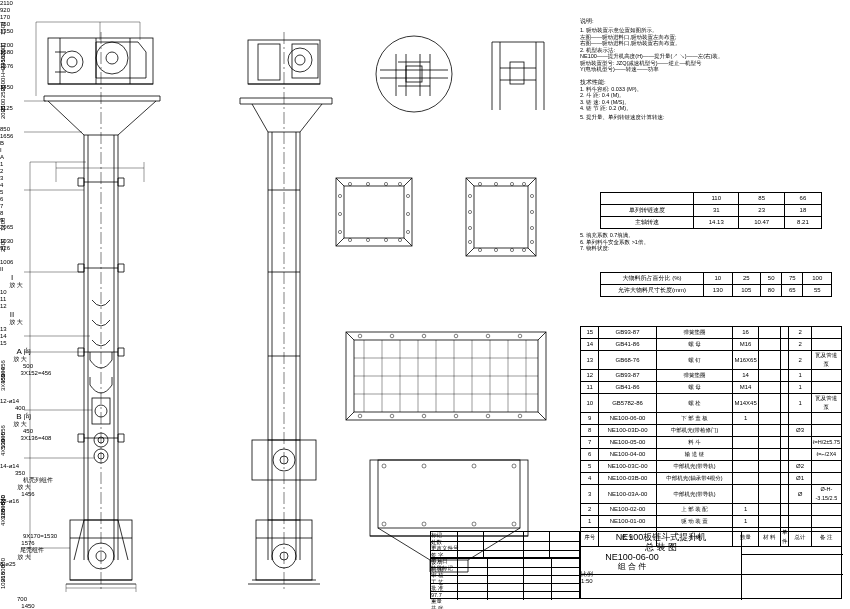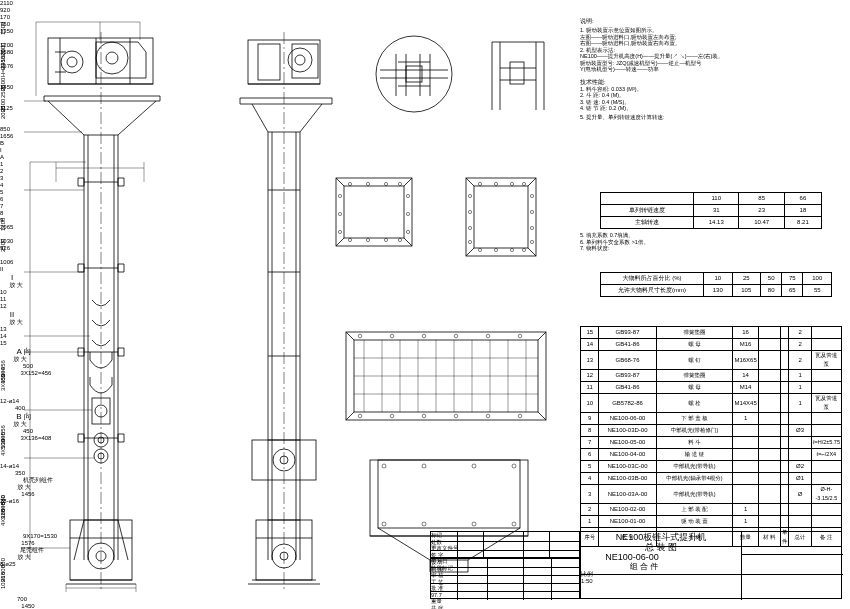--- a/index.html
+++ b/index.html
@@ -541,21 +541,21 @@
   </table>
 
   <div class="box" style="left:580px;top:531px;width:262px;height:68px;">
     <div class="ln v" style="left:160px;top:0;height:42px;"></div>
     <div class="ln h" style="left:0;top:42px;width:262px;"></div>
     <div class="ln v" style="left:160px;top:42px;height:26px;"></div>
     <div class="ln h" style="left:160px;top:22px;width:102px;"></div>
     <div class="t9 ctr" style="left:0px;top:8px;width:160px;">NE100板链斗式提升机</div>
     <div class="t9 ctr" style="left:0px;top:24px;width:160px;">总 装 图</div>
     <div class="t9 ctr" style="left:160px;top:6px;width:102px;">NE100-06-00</div>
-    <div class="t8 ctr" style="left:160px;top:28px;width:102px;margin-left:12px;">组 合 件</div>
+    <div class="t8 ctr" style="left:160px;top:28px;width:102px;">组 合 件</div>
     <div class="t6" style="left:164px;top:48px;">比例</div>
     <div class="t6" style="left:200px;top:48px;">1:50</div>
   </div>
 
   <div class="box" style="left:430px;top:558px;width:150px;height:41px;">
     <div class="ln h" style="left:0;top:8px;width:150px;"></div>
     <div class="ln h" style="left:0;top:16px;width:150px;"></div>
     <div class="ln h" style="left:0;top:24px;width:150px;"></div>
     <div class="ln h" style="left:0;top:32px;width:150px;"></div>
     <div class="ln v" style="left:26px;top:0;height:41px;"></div>

